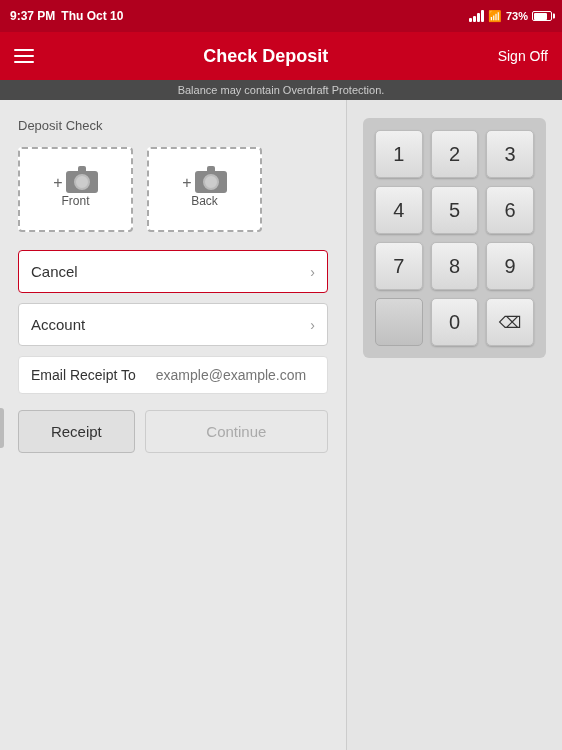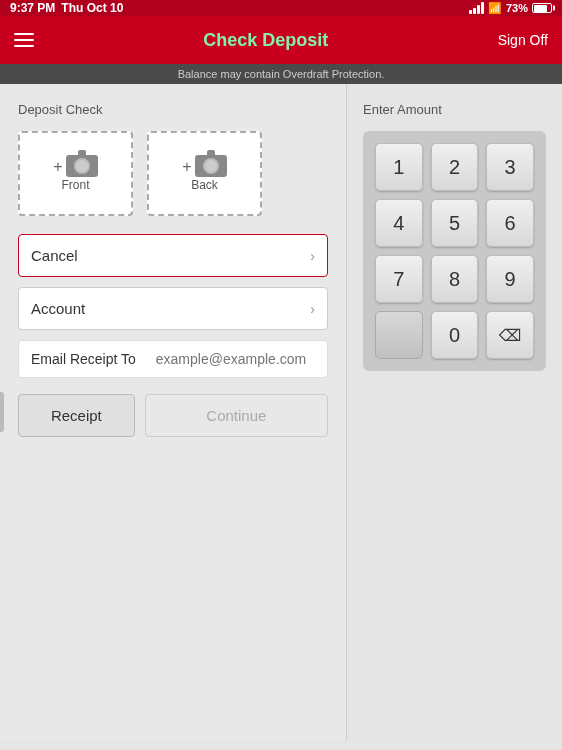--- a/index.html
+++ b/index.html
@@ -8,21 +8,21 @@
       height: 750px;
       font-family: -apple-system, 'Helvetica Neue', Arial, sans-serif;
       background: #e5e5e5;
       overflow: hidden;
       position: relative;
     }
 
     
     .status-bar {
       background: #b0001e;
-      height: 16px;
+      height: 32px;
       display: flex;
       align-items: center;
       justify-content: space-between;
       padding: 0 10px;
       color: white;
       font-size: 12px;
       font-weight: 600;
     }
     .status-left { display: flex; align-items: center; gap: 6px; }
     .status-right { display: flex; align-items: center; gap: 4px; font-size: 11px; }
@@ -57,21 +57,21 @@
     
     .header {
       background: #c8001e;
       height: 48px;
       display: flex;
       align-items: center;
       justify-content: space-between;
       padding: 0 14px;
     }
     .header-title {
-      color: #86efac;
+      color: #ffffff;
       font-size: 18px;
       font-weight: 600;
       flex: 1;
       text-align: center;
     }
     .hamburger {
       display: flex; flex-direction: column; gap: 4px; cursor: pointer;
     }
     .hamburger span {
       display: block; width: 20px; height: 2px; background: white; border-radius: 1px;
@@ -393,21 +393,20 @@
       <input class="email-input" type="email" placeholder="example@example.com" style="">
     </div>
 
     <div class="action-buttons">
       <button class="btn-cancel">Receipt</button>
       <button class="btn-continue">Continue</button>
     </div>
   </div>
 
   <div class="right-panel">
-    <div class="right-section-title">Enter Amount</div>
 
     <div class="numpad-container">
       <div class="numpad-grid" id="numpad-grid">
       <div class="num-key">1</div>
           <div class="num-key">2</div>
           <div class="num-key">3</div>
           <div class="num-key">4</div>
           <div class="num-key">5</div>
           <div class="num-key">6</div>
           <div class="num-key">7</div>

